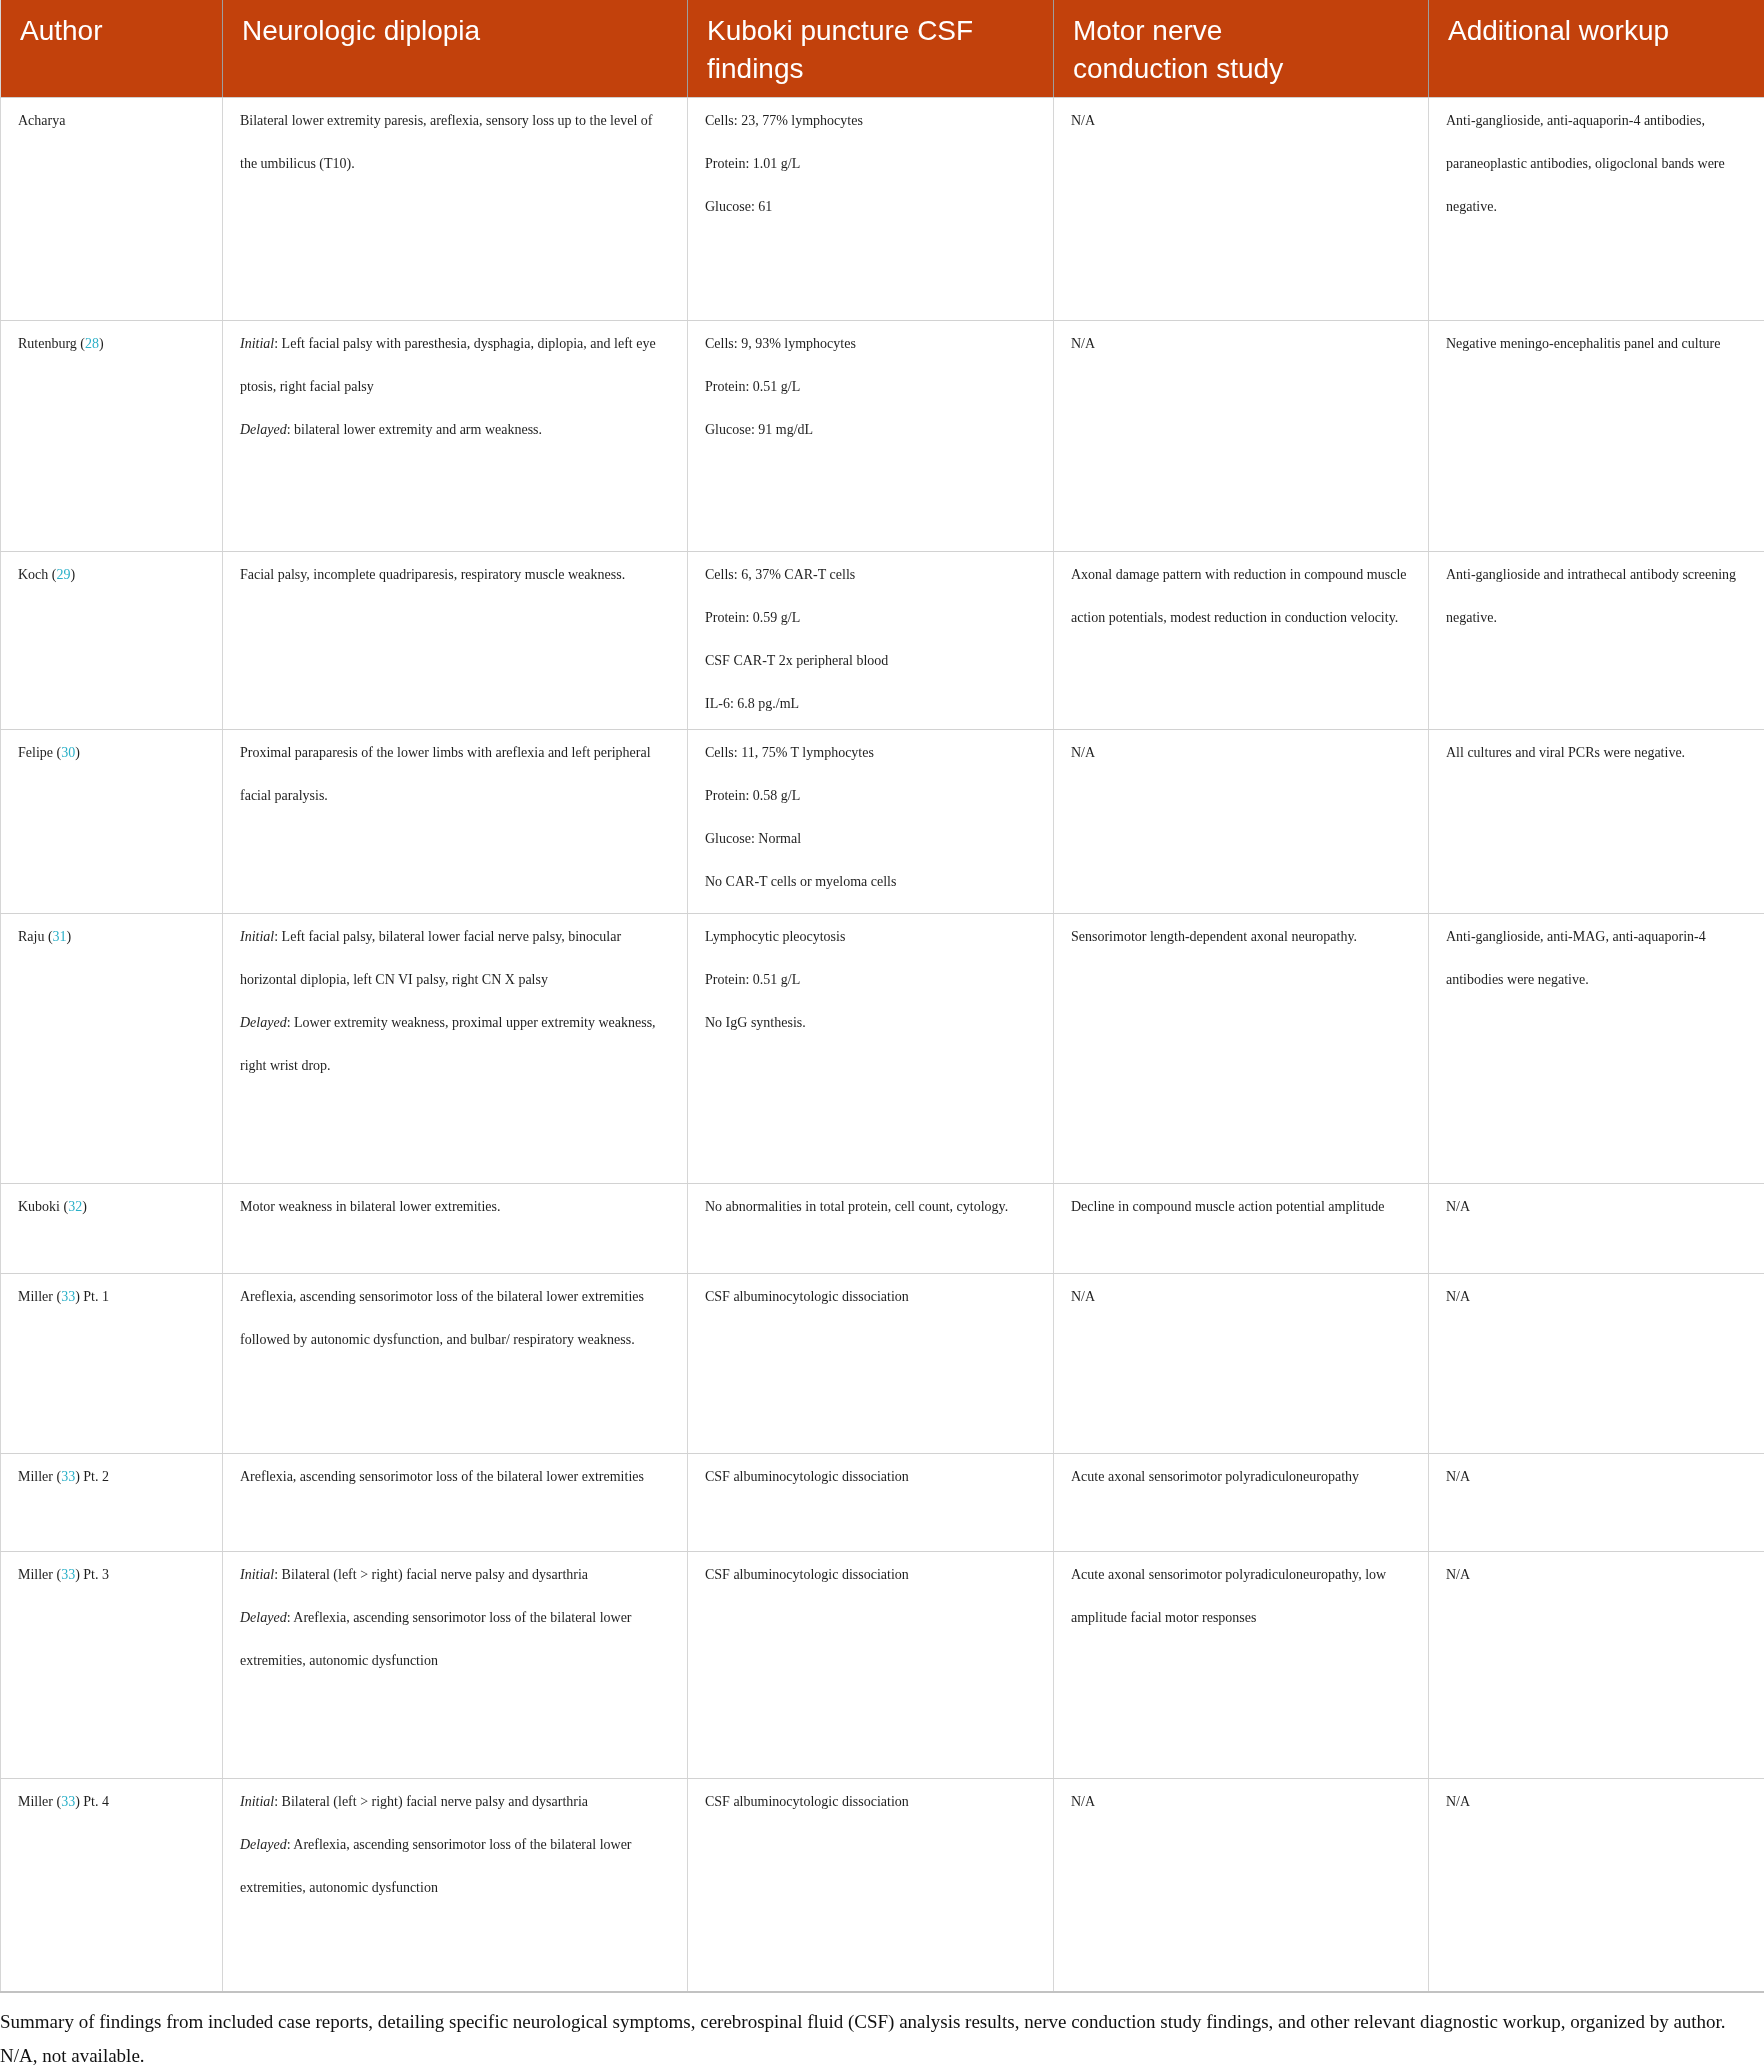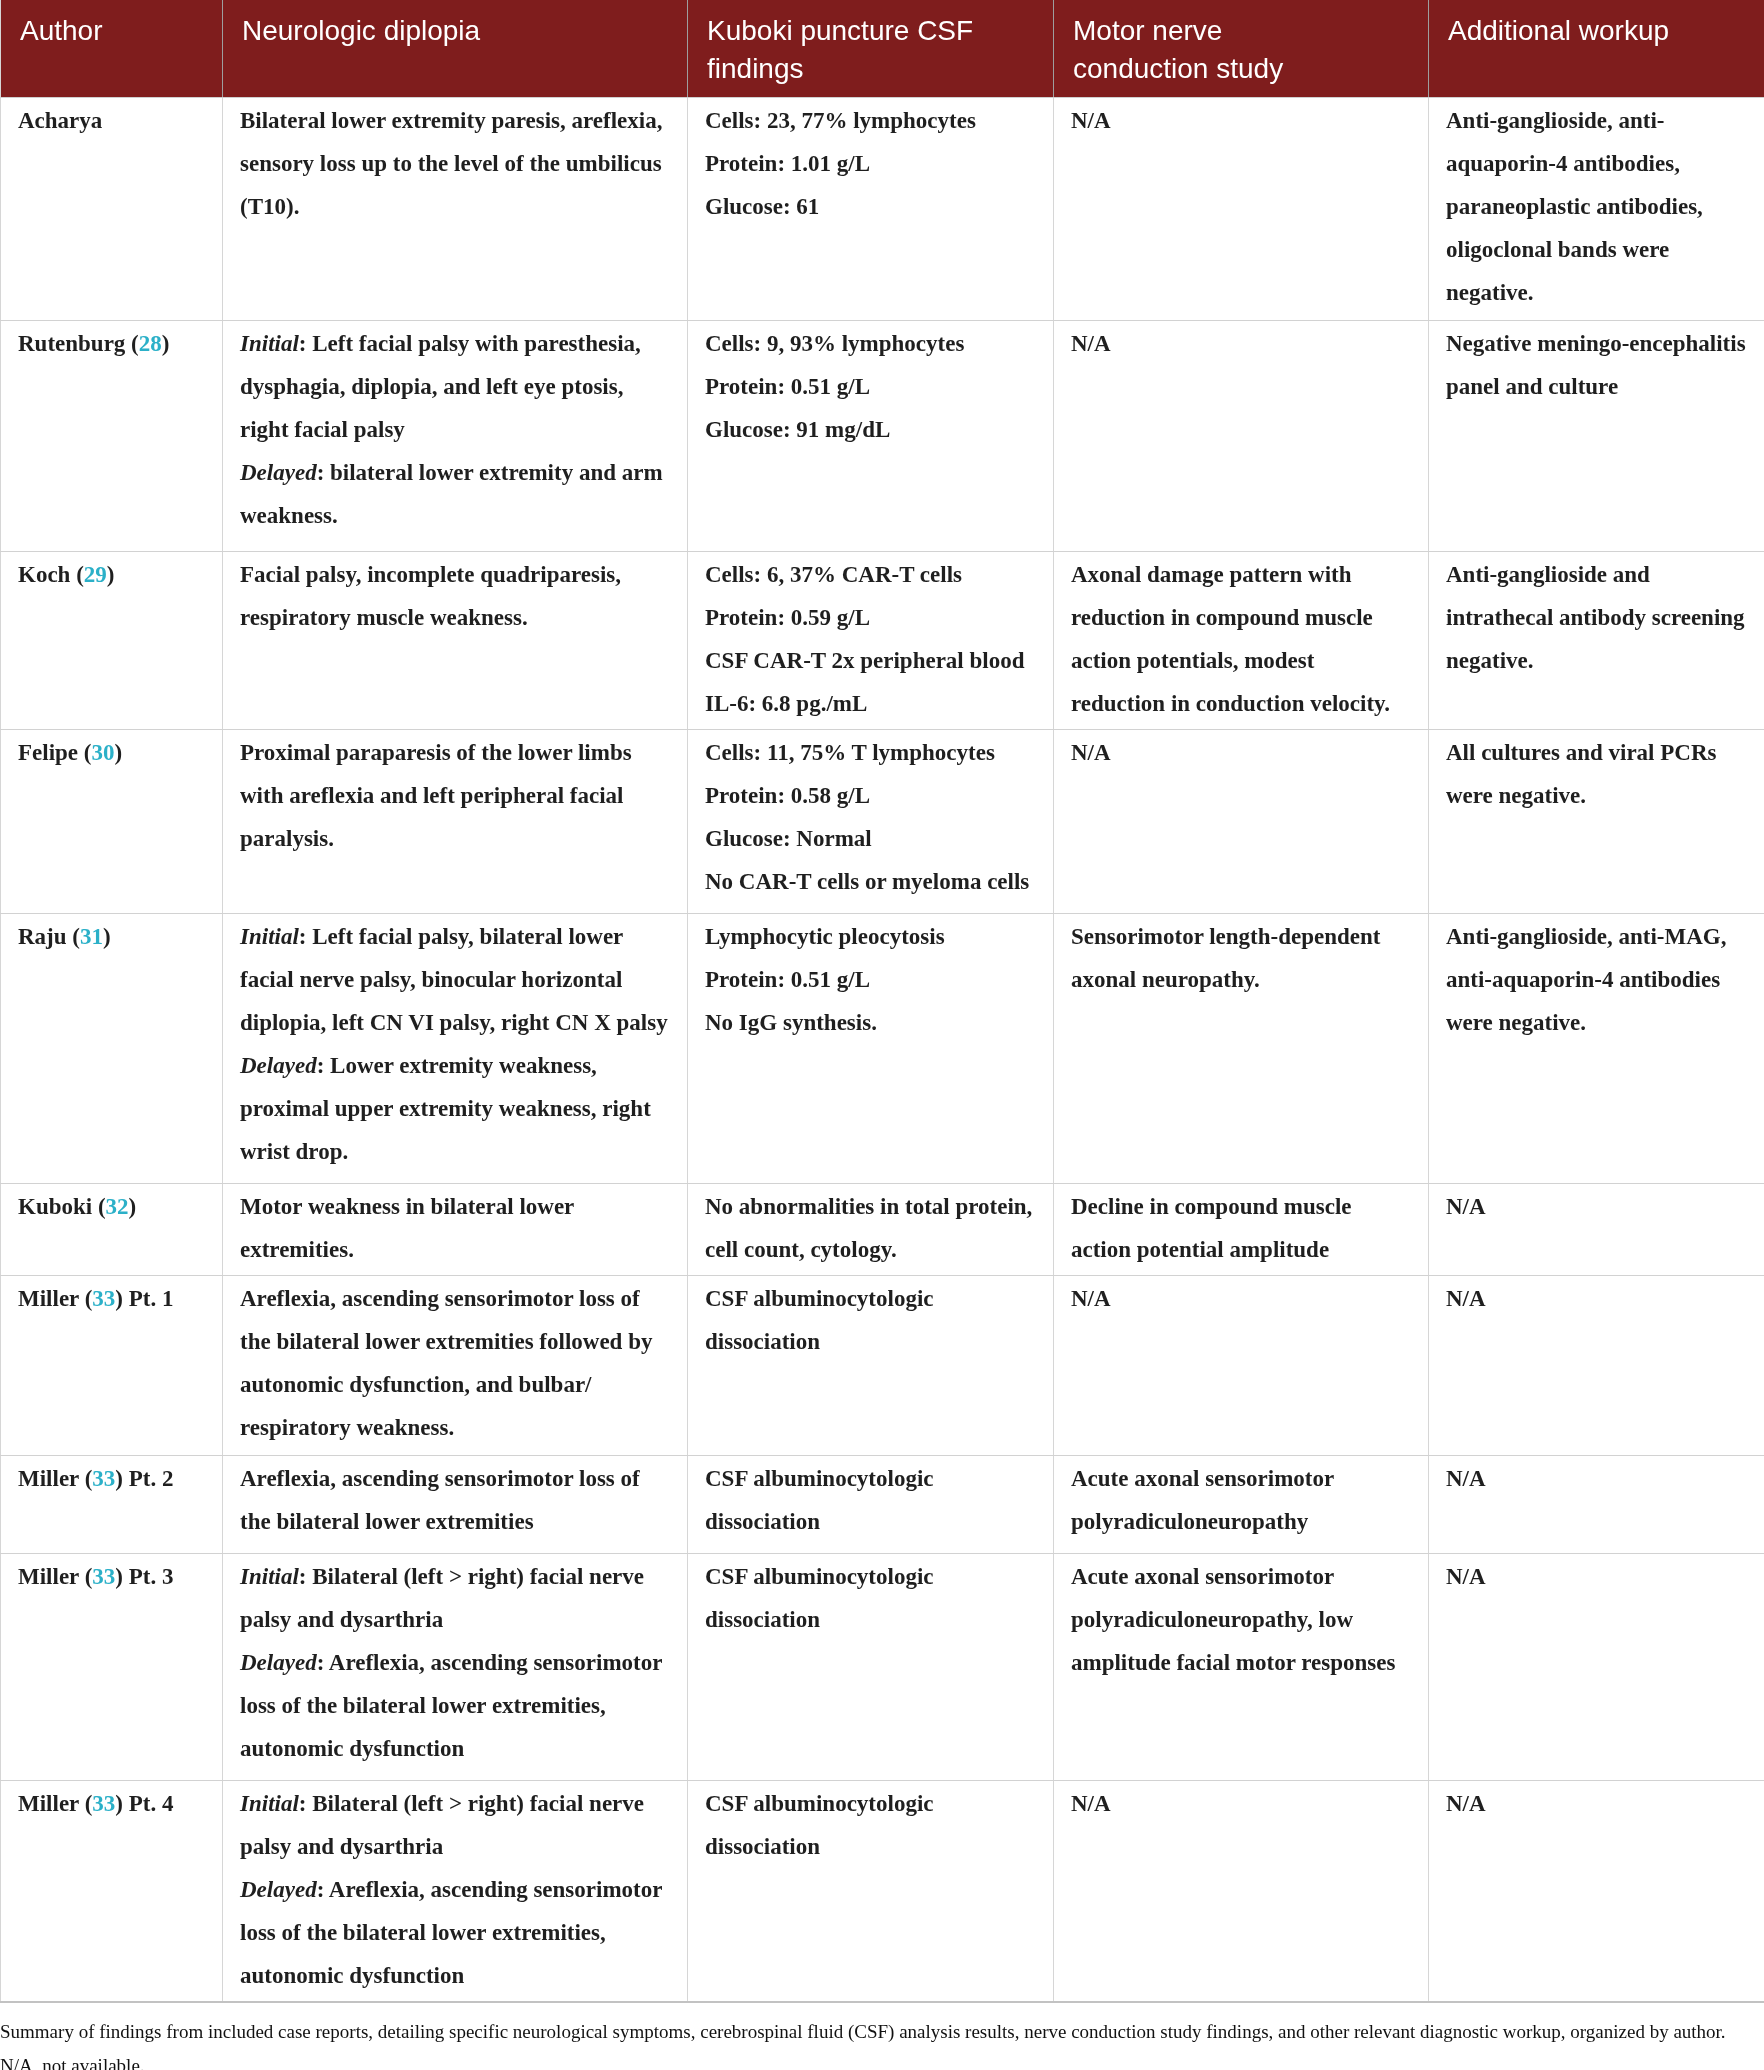--- a/index.html
+++ b/index.html
@@ -19,45 +19,44 @@
   table.case-table {
     width: 1764px;
     table-layout: fixed;
     border-collapse: collapse;
     border-left: 1.7px solid #d6d6d6;
     border-right: 1.7px solid #d6d6d6;
     border-bottom: 2.6px solid #c2c2c2;
   }
   thead tr { height: 97px; }
   th {
-    background: #7f1d1d;
+    background: #c2410c;
     color: #ffffff;
     font-family: "Liberation Sans", "DejaVu Sans", sans-serif;
     font-weight: 400;
     font-size: 28px;
     line-height: 38px;
     text-align: left;
     vertical-align: top;
     padding: 12px 17px 8.6px 19px;
     border-right: 1.7px solid #9e9e9e;
     border-bottom: 1.7px solid #cfcfcf;
   }
   th:last-child { border-right: none; }
   th .th-inner { display: inline-block; }
   th.col-csf .th-inner   { max-width: 308px; }
   th.col-motor .th-inner { max-width: 257px; }
   td {
     vertical-align: top;
-    font-size: 23px;
+    font-size: 14px;
     line-height: 43px;
     padding: 1.7px 15.4px 3.4px 17px;
     border-right: 1.7px solid #d6d6d6;
     border-bottom: 1.7px solid #d2d2d2;
     word-wrap: break-word;
-    font-weight: bold;
   }
   td:last-child { border-right: none; }
   tbody tr:nth-child(1)  { height: 223px; }
   tbody tr:nth-child(2)  { height: 231px; padding-left: 41px; }
   tbody tr:nth-child(3)  { height: 175px; }
   tbody tr:nth-child(4)  { height: 184px; padding-left: 44px; }
   tbody tr:nth-child(5)  { height: 270px; }
   tbody tr:nth-child(6)  { height: 90px; }
   tbody tr:nth-child(7)  { height: 180px; }
   tbody tr:nth-child(8)  { height: 98px; }

